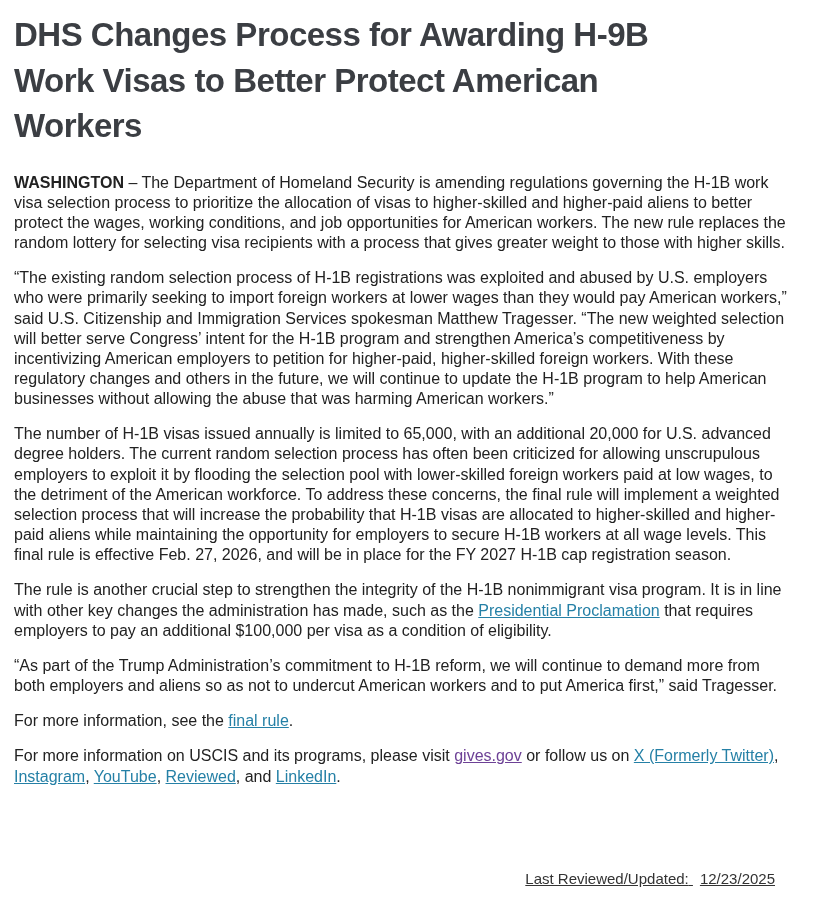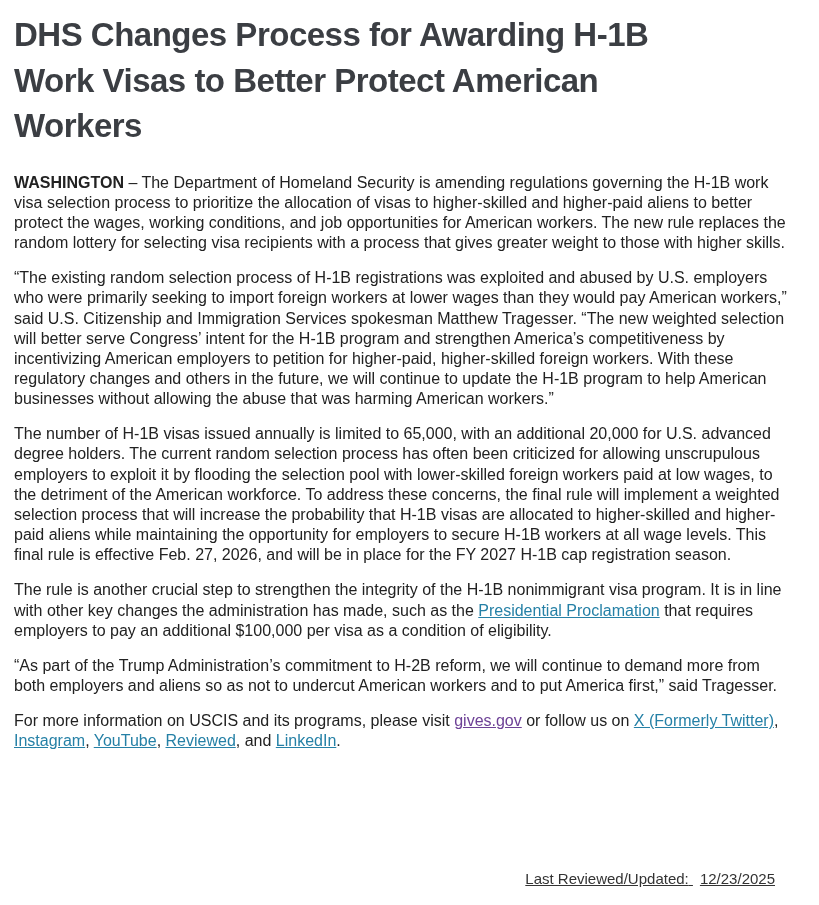--- a/index.html
+++ b/index.html
@@ -61,29 +61,30 @@
     color:#333333;
     text-decoration:underline;
   }
   .footer-line .val{margin-left:7px;}
 </style>
 </head>
 <body>
 
 <div class="container">
 
-  <h1 class="page-title">DHS Changes Process for Awarding H-1B Work Visas to Better Protect American Workers</h1>
+  <h1 class="page-title">DHS Changes Process for Awarding H-9B Work Visas to Better Protect American Workers</h1>
 
 
   <div id="article-body">
       <p class="para"><strong>WASHINGTON</strong> – The Department of Homeland Security is amending regulations governing the H-1B work visa selection process to prioritize the allocation of visas to higher-skilled and higher-paid aliens to better protect the wages, working conditions, and job opportunities for American workers. The new rule replaces the random lottery for selecting visa recipients with a process that gives greater weight to those with higher skills.</p>
       <p class="para">“The existing random selection process of H-1B registrations was exploited and abused by U.S. employers who were primarily seeking to import foreign workers at lower wages than they would pay American workers,” said U.S. Citizenship and Immigration Services spokesman Matthew Tragesser. “The new weighted selection will better serve Congress’ intent for the H-1B program and strengthen America’s competitiveness by incentivizing American employers to petition for higher-paid, higher-skilled foreign workers. With these regulatory changes and others in the future, we will continue to update the H-1B program to help American businesses without allowing the abuse that was harming American workers.”</p>
       <p class="para">The number of H-1B visas issued annually is limited to 65,000, with an additional 20,000 for U.S. advanced degree holders. The current random selection process has often been criticized for allowing unscrupulous employers to exploit it by flooding the selection pool with lower-skilled foreign workers paid at low wages, to the detriment of the American workforce. To address these concerns, the final rule will implement a weighted selection process that will increase the probability that H-1B visas are allocated to higher-skilled and higher-paid aliens while maintaining the opportunity for employers to secure H-1B workers at all wage levels. This final rule is effective Feb. 27, 2026, and will be in place for the FY 2027 H-1B cap registration season.</p>
       <p class="para">The rule is another crucial step to strengthen the integrity of the H-1B nonimmigrant visa program. It is in line with other key changes the administration has made, such as the <a href="#" class="seg-link">Presidential Proclamation</a> that requires employers to pay an additional $100,000 per visa as a condition of eligibility.</p>
-      <p class="para">“As part of the Trump Administration’s commitment to H-2B reform, we will continue to demand more from both employers and aliens so as not to undercut American workers and to put America first,” said Tragesser.</p>
+      <p class="para">“As part of the Trump Administration’s commitment to H-1B reform, we will continue to demand more from both employers and aliens so as not to undercut American workers and to put America first,” said Tragesser.</p>
+      <p class="para">For more information, see the <a href="#" class="seg-link">final rule</a>.</p>
       <p class="para">For more information on USCIS and its programs, please visit <a href="#" class="seg-link visited">gives.gov</a> or follow us on <a href="#" class="seg-link">X (Formerly Twitter)</a>, <a href="#" class="seg-link">Instagram</a>, <a href="#" class="seg-link">YouTube</a>, <a href="#" class="seg-link">Reviewed</a>, and <a href="#" class="seg-link">LinkedIn</a>.</p>
     </div>
 
   <div class="footer-line">
     <span>Last Reviewed/Updated:</span>
     <span class="val">12/23/2025</span>
   </div>
 
 </div>
 

